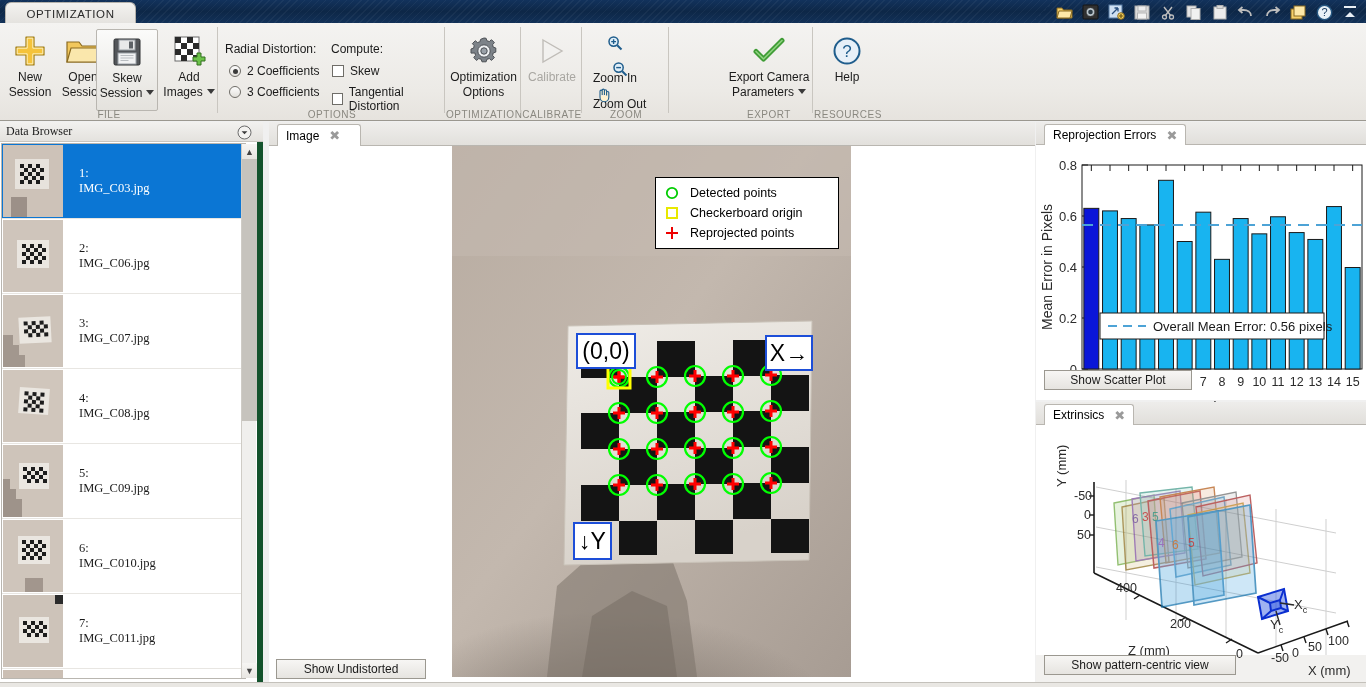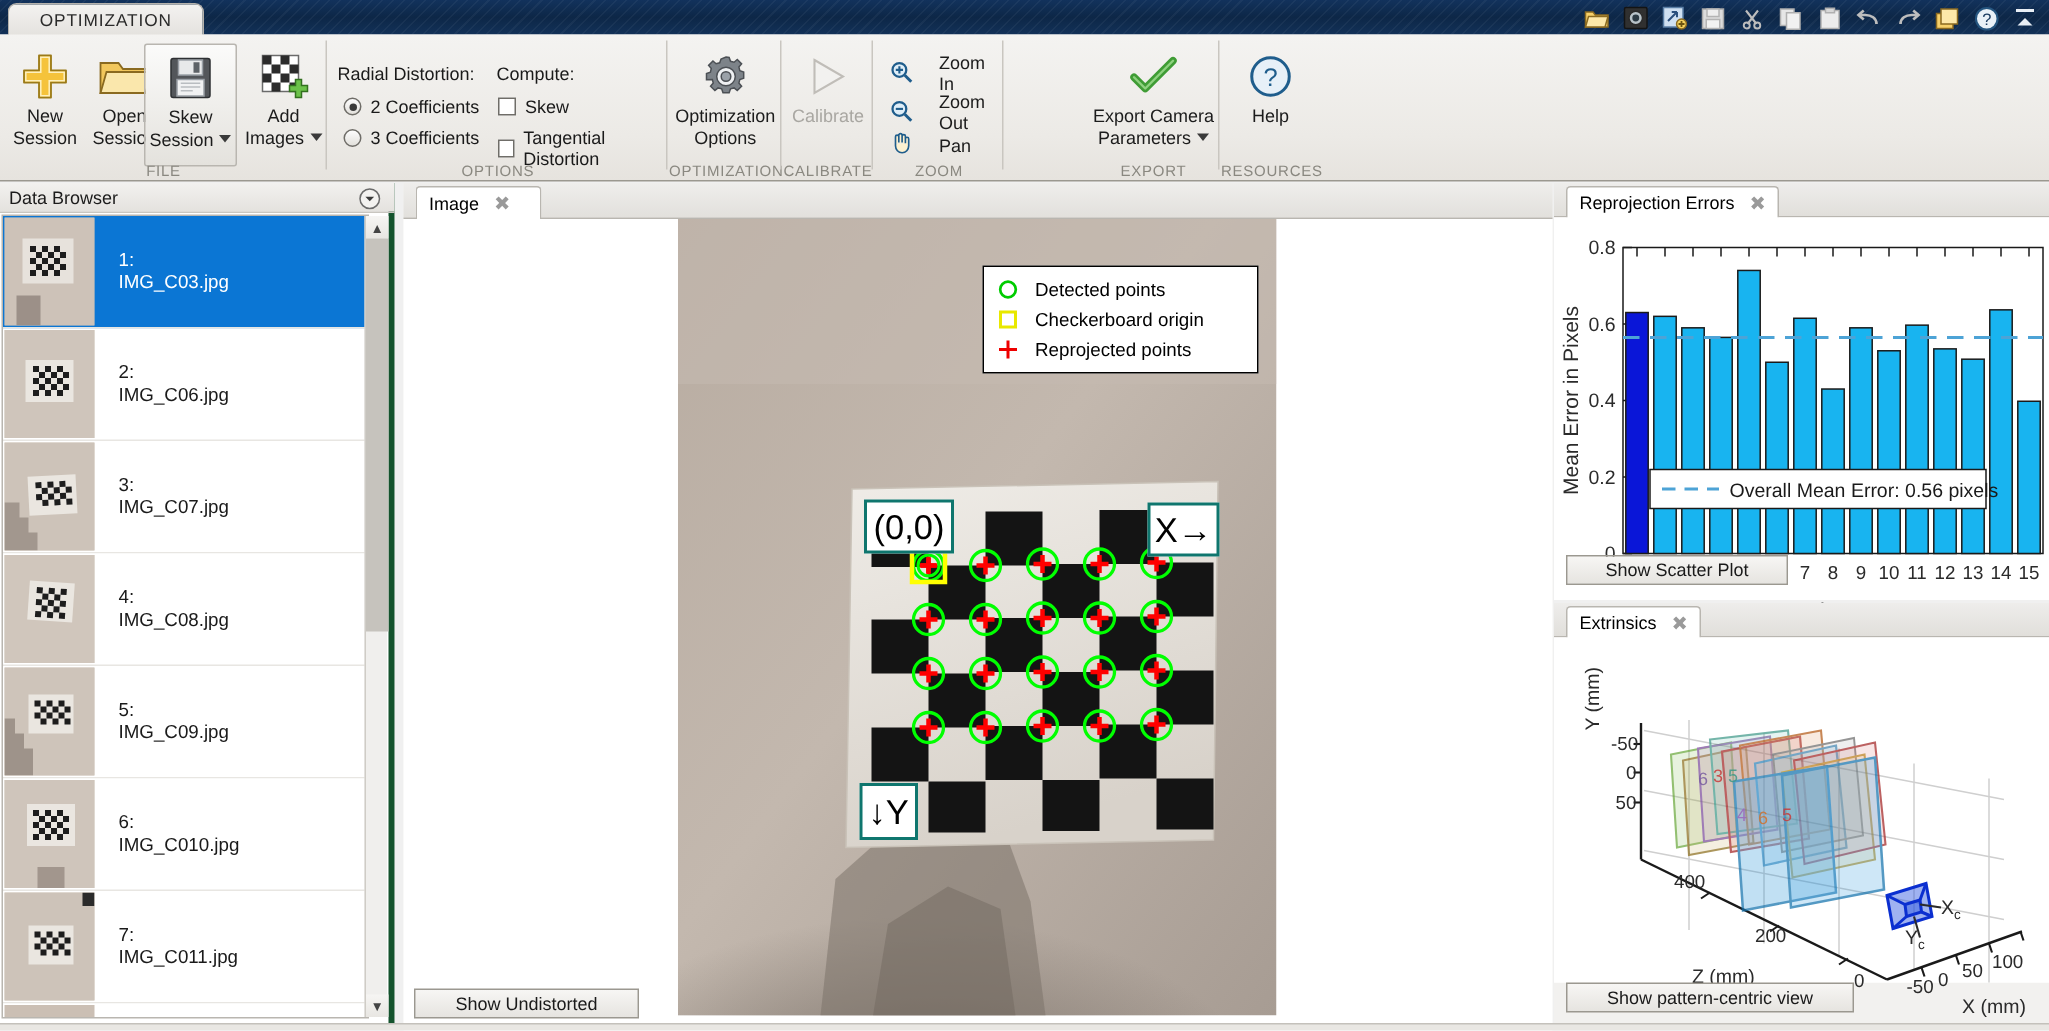--- a/index.html
+++ b/index.html
@@ -53,29 +53,29 @@
   .rbtn {
     position: absolute; display: flex; flex-direction: column;
     align-items: center; justify-content: flex-start;
     font-size: 12px; color: #1c1c1c; cursor: default; text-align:center;
     line-height: 13px; padding-top: 4px;
   }
   .rbtn .ricon { height: 36px; display:flex; align-items:center; justify-content:center; }
   .rbtn .rtxt { margin-top: 2px; }
   .rbtn.framed { background: linear-gradient(to bottom,#fbfbfa,#e4e2dd); border:1px solid #b9b6b0; border-radius:2px;}
   .rbtn.disabled { color: #a9a7a2; }
-  .small-rbtn { position:absolute; display:flex; align-items:center; gap:17px; font-size:12px; color:#1c1c1c;}
+  .small-rbtn { position:absolute; display:flex; align-items:center; gap:17px; font-size:12px; color:#1c1c1c;flex-direction:column;}
   .caret { display:inline-block; width:0;height:0;border-left:4px solid transparent;border-right:4px solid transparent;border-top:5px solid #3a3a3a; margin-left:4px;}
   .optlbl { position:absolute; font-size:12px; color:#1a1a1a; }
   .radio { width:12px;height:12px;border-radius:50%;border:1px solid #6f6d68;background:linear-gradient(to bottom,#fdfdfd,#e2e0db); display:inline-block; position:relative;}
   .radio.on::after{content:"";position:absolute;left:2.5px;top:2.5px;width:5px;height:5px;border-radius:50%;background:#3a3a3a;}
   .chk { width:12px;height:12px;border:1px solid #6f6d68;background:#fff; display:inline-block;}
   .optrow{position:absolute; display:flex; align-items:center; gap:6px; font-size:12px; color:#1a1a1a;}
   
-  #databrowser { position:absolute; left:0; top:122px; width:263px; height:560px; background:#fff; border-right:4px solid #14532d;}
+  #databrowser { position:absolute; left:0; top:122px; width:263px; height:560px; background:#fff; border-right:6px solid #14532d;font-family:Liberation Serif, serif;}
   #db-head { position:absolute; left:0; top:0; width:263px; height:20px;
       background: linear-gradient(to bottom,#f2f1ef,#e4e2de); border-bottom:1px solid #c9c6c0;
       display:flex; align-items:center; padding-left:6px; font-size:12px; color:#1c1c1c;}
   #db-collapse { position:absolute; right:5px; top:3px; width:15px;height:15px;}
   #db-list { position:absolute; left:1px; top:21px; width:245px; height:536px; background:#fff; border:1px solid #b9b6b0; overflow:hidden;}
   .db-item { position:relative; height:75px; display:flex; align-items:center; border-bottom:1px solid #e8e6e2; background:#fff;}
   .db-item.sel { background:#0b76d4; }
   .db-thumb { width:60px; height:72px; margin-left:1px; flex:none; position:relative; overflow:hidden; background:#cbbfb4;}
   .db-label { margin-left:16px; font-size:12.5px; color:#1a1a1a; line-height:15px;}
   .db-item.sel .db-label { color:#fff; }
@@ -91,21 +91,21 @@
       display:flex;align-items:center; gap:10px; font-size:12px;}
   .tabclose { color:#9a9a9a; font-size:13px; }
   #imgview { position:absolute; left:0; top:24px; width:766px; height:541px; background:#fff; }
   #photo { position:absolute; left:183px; top:0px; width:399px; height:531px; overflow:hidden;}
   #showundist {
     position:absolute; left:7px; bottom:8px; width:150px; height:20px;
     background: linear-gradient(to bottom,#f7f6f4,#e6e4e0); border:1px solid #9b9890;
     display:flex;align-items:center;justify-content:center; font-size:12px; color:#1a1a1a;
   }
   .overlay-box {
-    position:absolute; background:#fff; border:2px solid #0f766e;
+    position:absolute; background:#fff; border:2px solid #1d4ed8;
     display:flex;align-items:center;justify-content:center; font-weight:400; color:#000;
   }
   .legend-box {
     position:absolute; background:#fff; border:1px solid #000; padding:5px 8px;
     font-size:12.5px; color:#000;
   }
   .legend-row{display:flex;align-items:center;height:20px;gap:10px;}
   .legend-key{width:16px;display:flex;align-items:center;justify-content:center;}
 
   

